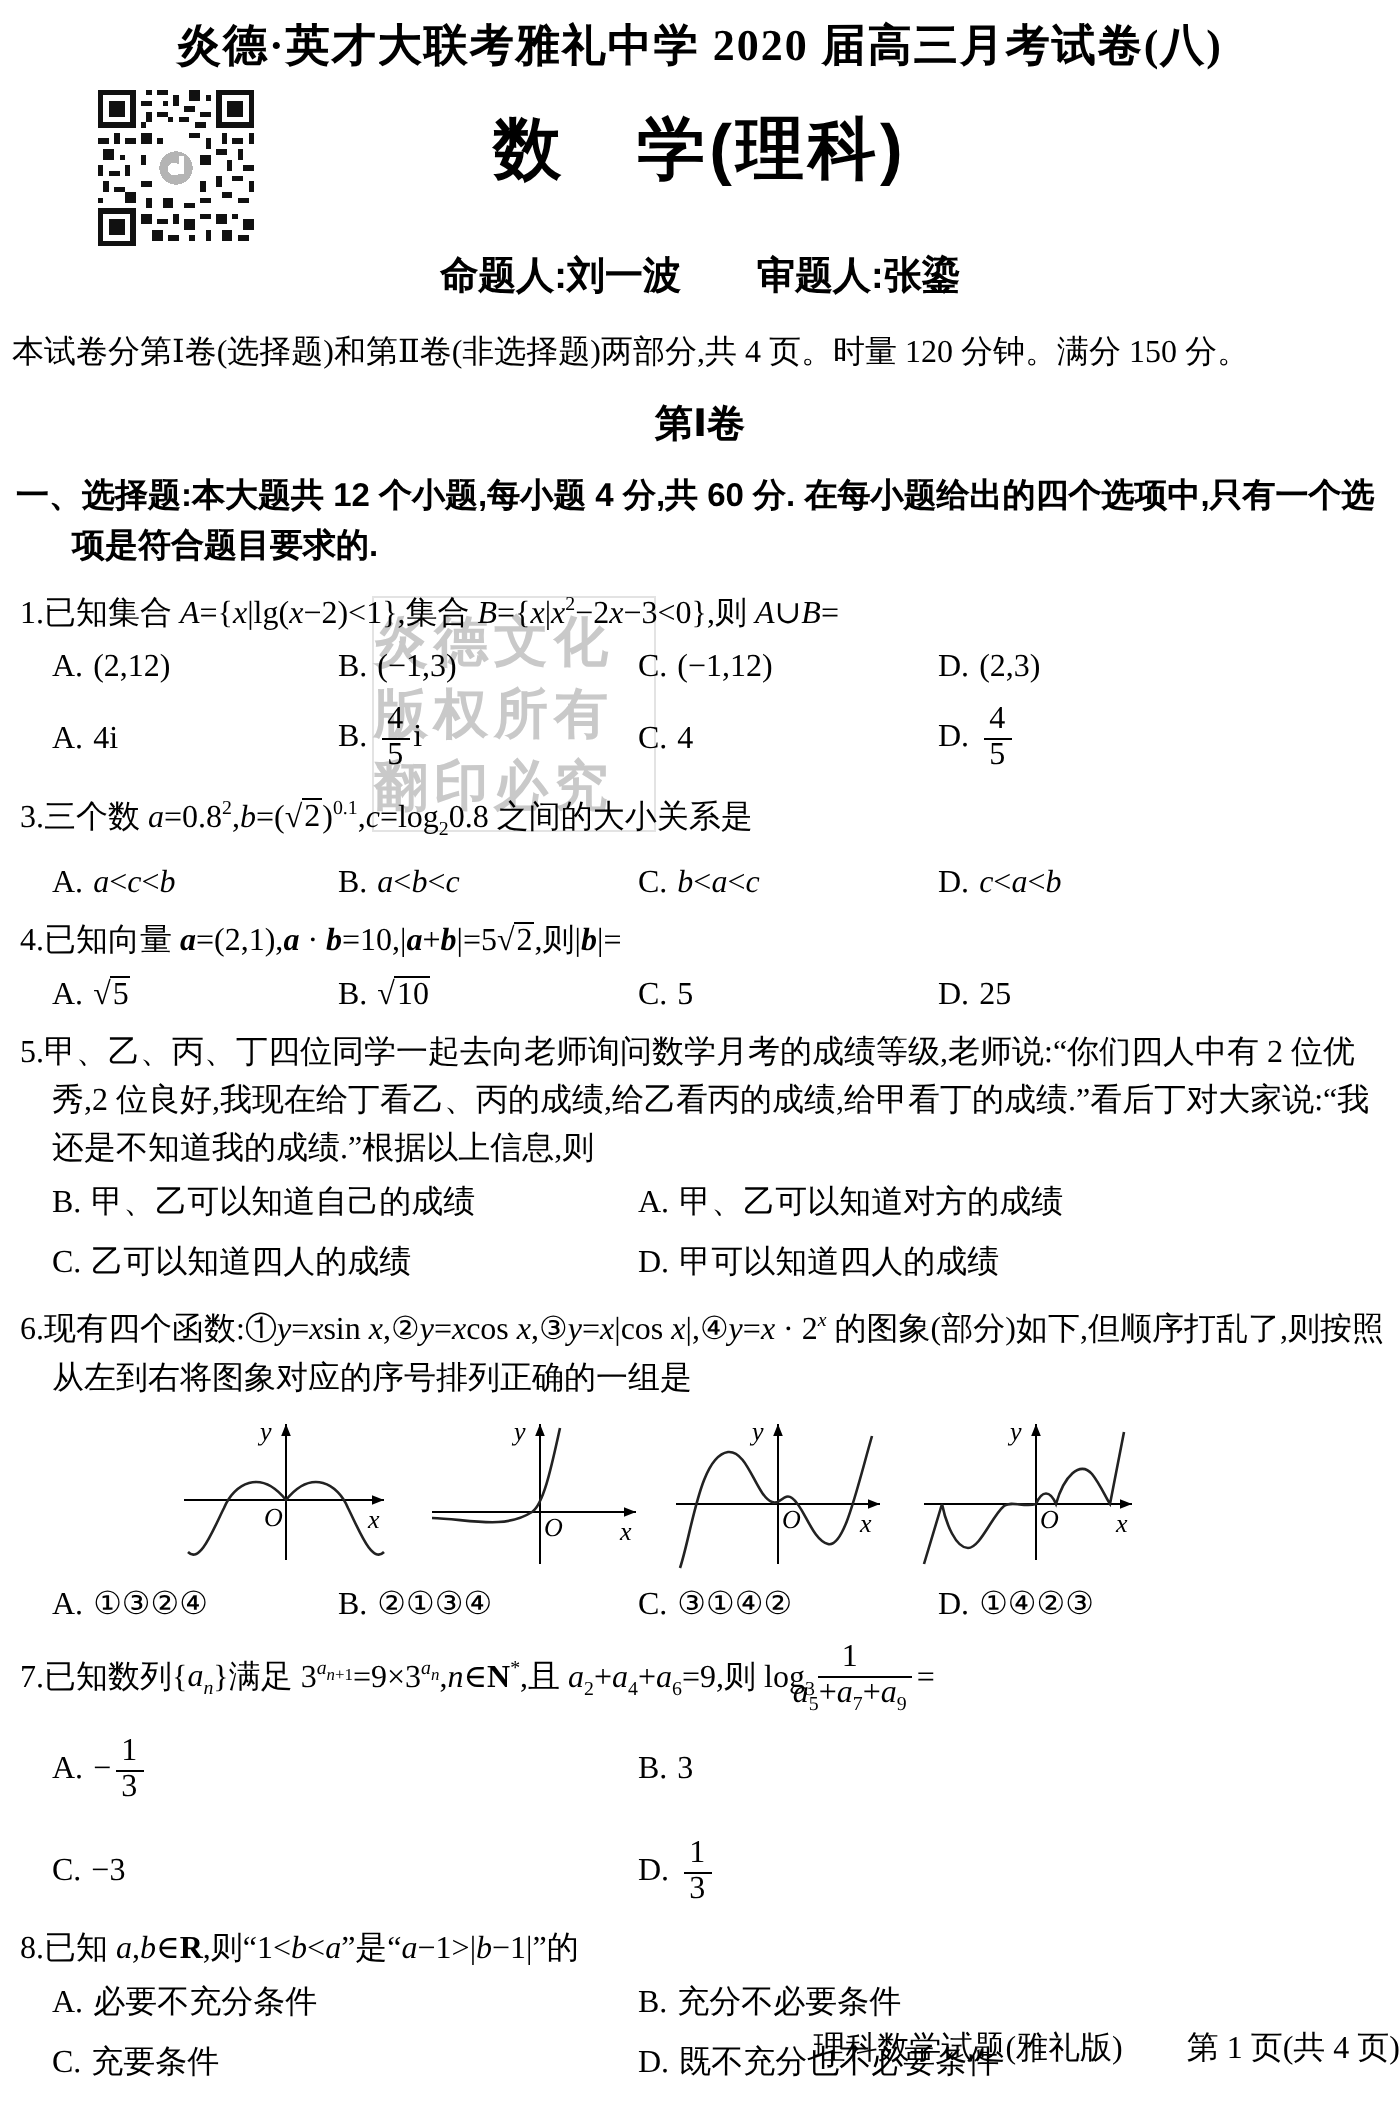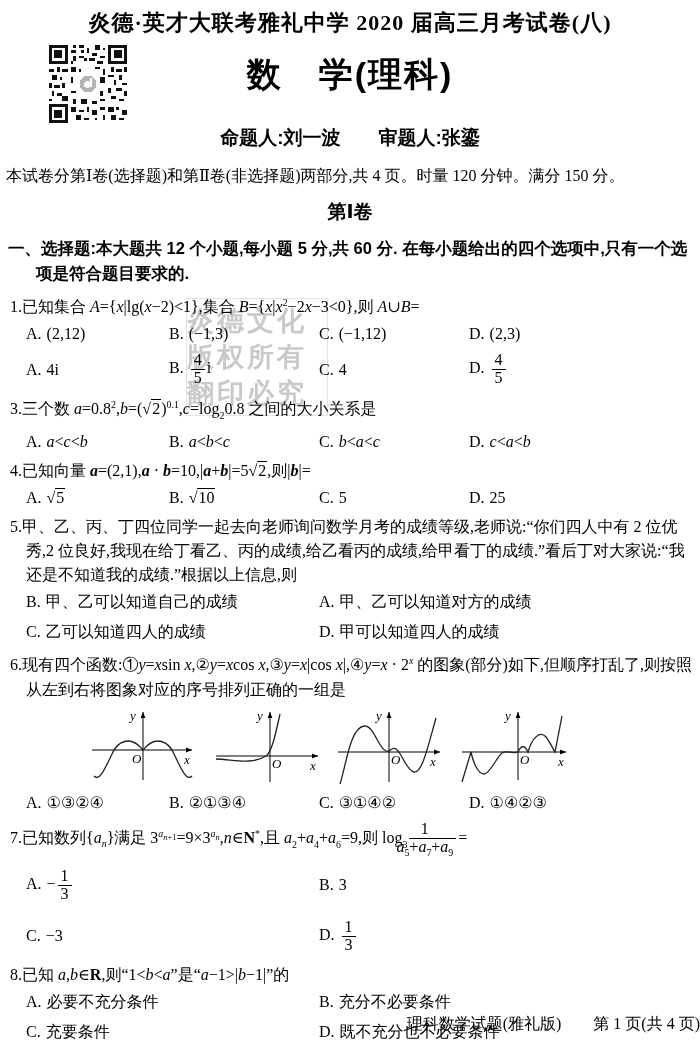--- a/index.html
+++ b/index.html
@@ -96,21 +96,21 @@
   </svg>
 
   <div class="subject hei">数　学(理科)</div>
 
   <div class="setters hei">命题人:刘一波　　审题人:张鎏</div>
 
   <div class="intro">本试卷分第Ⅰ卷(选择题)和第Ⅱ卷(非选择题)两部分,共 4 页。时量 120 分钟。满分 150 分。</div>
 
   <div class="part hei">第Ⅰ卷</div>
 
-  <div class="section hei">一、选择题:本大题共 12 个小题,每小题 5 分,共 60 分. 在每小题给出的四个选项中,只有一个选项是符合题目要求的.</div>
+  <div class="section hei">一、选择题:本大题共 12 个小题,每小题 4 分,共 60 分. 在每小题给出的四个选项中,只有一个选项是符合题目要求的.</div>
 
   <div class="q">
     <div class="stem">1.已知集合 <i>A</i>={<i>x</i>|lg(<i>x</i>−2)&lt;1},集合 <i>B</i>={<i>x</i>|<i>x</i><sup>2</sup>−2<i>x</i>−3&lt;0},则 <i>A</i>∪<i>B</i>=</div>
     <div class="opts cols4">
       <span class="opt"><span class="olabel">A.</span><span>(2,12)</span></span>
       <span class="opt"><span class="olabel">B.</span><span>(−1,3)</span></span>
       <span class="opt"><span class="olabel">C.</span><span>(−1,12)</span></span>
       <span class="opt"><span class="olabel">D.</span><span>(2,3)</span></span>
     </div>
   </div>

